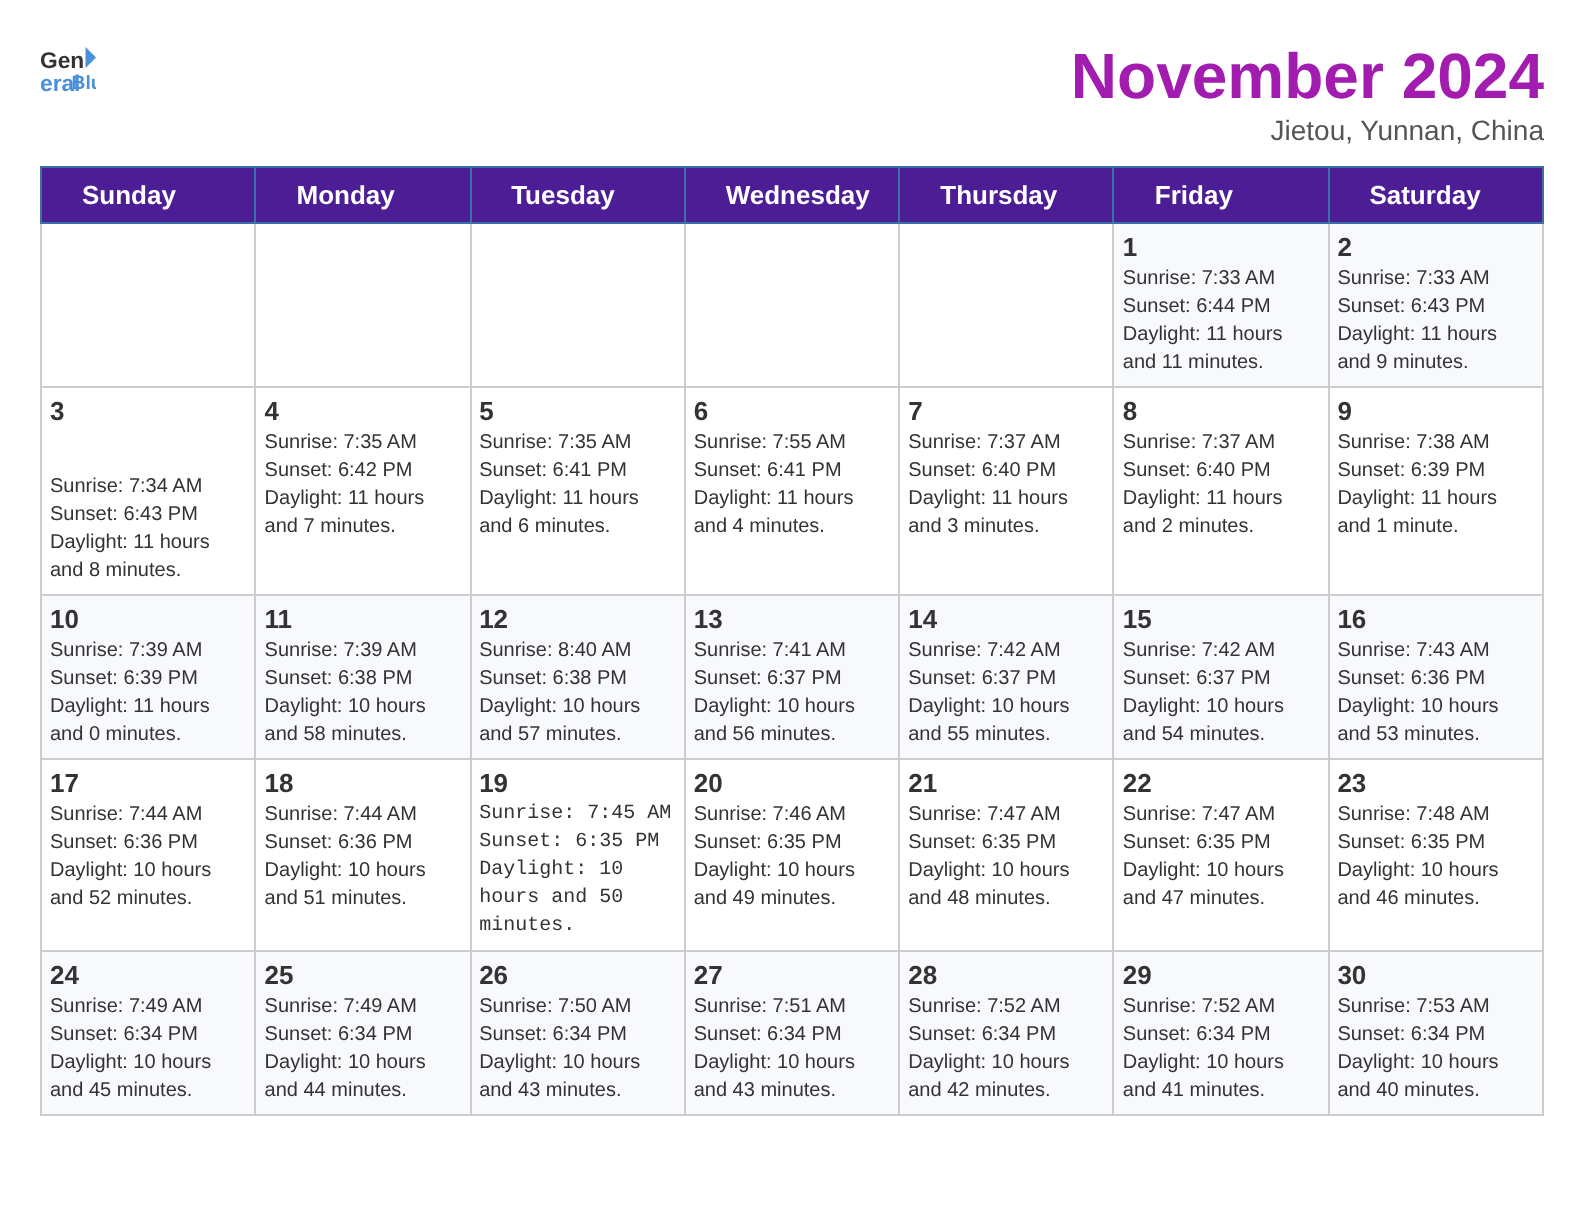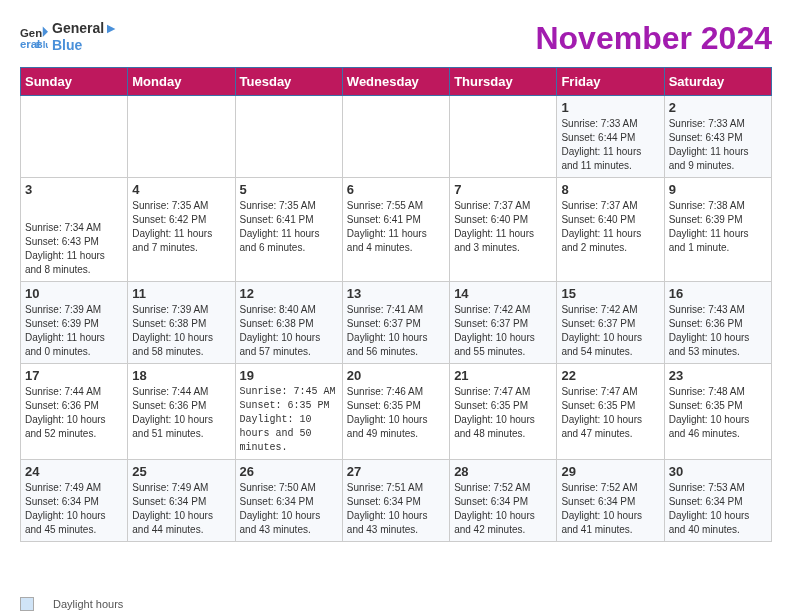--- a/index.html
+++ b/index.html
@@ -34,25 +34,25 @@
     .location {
       font-size: 14px;
       color: #555;
     }
     table {
       width: 100%;
       border-collapse: collapse;
       table-layout: fixed;
     }
     thead th {
-      background: #be185d;
+      background: #4c1d95;
       color: #fff;
       font-size: 13px;
       font-weight: bold;
-      padding: 6px 4px;
+      padding: 6px 20px;
       text-align: left;
       border: 1px solid #3a6fa8;
     }
     tbody td {
       border: 1px solid #ccc;
       vertical-align: top;
       padding: 4px;
       font-size: 10.5px;
       color: #333;
       height: 80px;
@@ -96,27 +96,24 @@
 <body>
 
 <div class="header">
   <div class="logo">
     <svg class="logo-icon" viewBox="0 0 32 32">
       <text x="0" y="16" font-size="13" font-weight="bold" fill="#333">Gen</text>
       <text x="0" y="29" font-size="13" font-weight="bold" fill="#4a90d9">eral</text>
       <polygon points="26,4 32,10 26,16" fill="#4a90d9"></polygon>
       <text x="18" y="28" font-size="11" font-weight="bold" fill="#4a90d9">Blue</text>
     </svg>
-    <div>
-      <div style="font-size:14px;font-weight:bold;color:#333;line-height:1.2;">General<span style="color:#4a90d9">►</span></div>
-      <div style="font-size:14px;font-weight:bold;color:#4a90d9;line-height:1.2;">Blue</div>
-    </div>
   </div>
   <div class="title-block">
     <div class="month-title">November 2024</div>
+    <div class="location">Jietou, Yunnan, China</div>
   </div>
 </div>
 
 <table>
   <thead>
     <tr id="weekday-header">
         <th>Sunday</th>
         <th>Monday</th>
         <th>Tuesday</th>
         <th>Wednesday</th>

